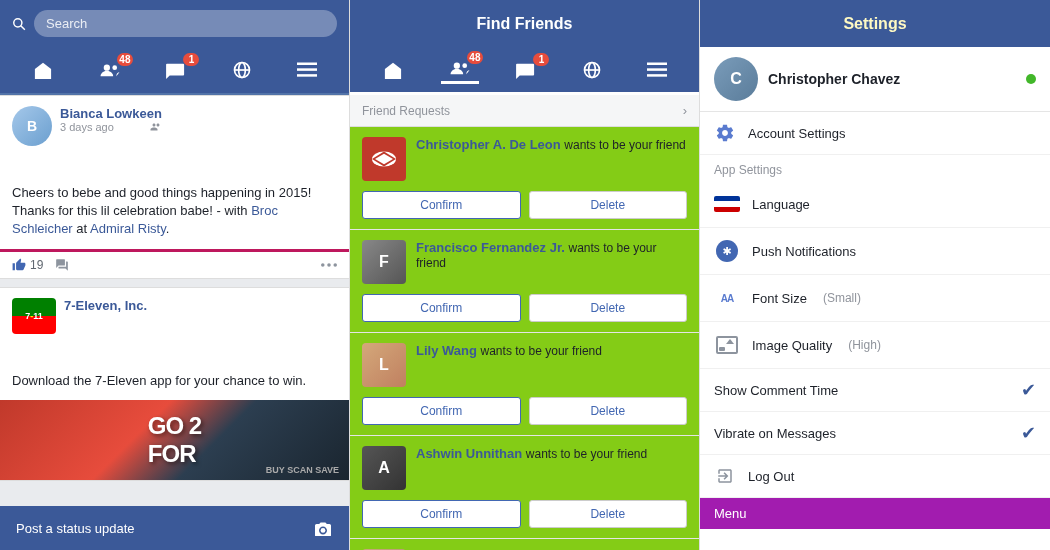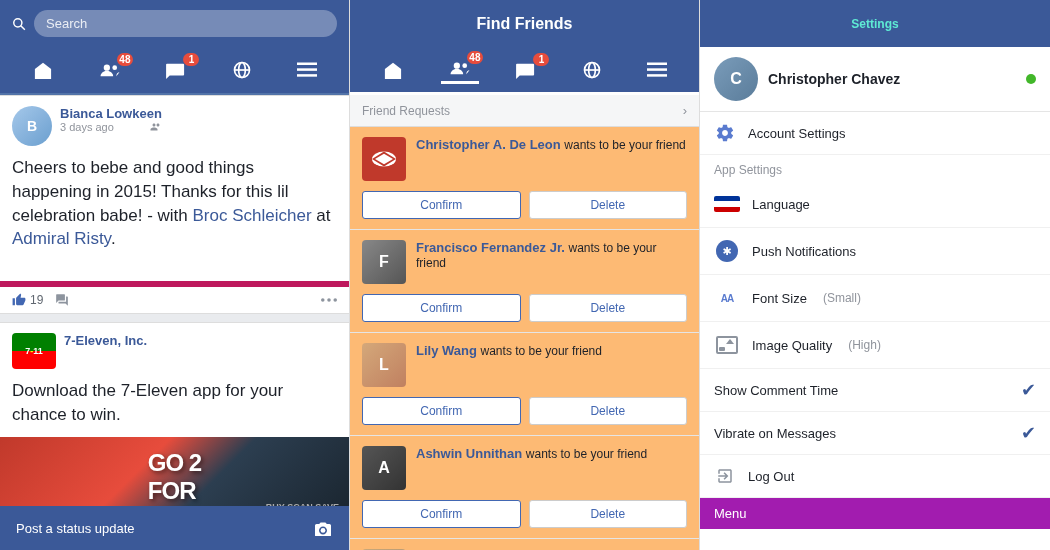--- a/index.html
+++ b/index.html
@@ -14,31 +14,31 @@
     .nav-bar { background: #3b5998; display: flex; align-items: center; justify-content: space-around; padding: 8px 10px; height: 48px; border-bottom: 2px solid #5273a8; }
     .nav-item { position: relative; display: flex; align-items: center; justify-content: center; color: #fff; cursor: pointer; padding: 4px 8px; }
     .nav-badge { background: #e74c3c; color: #fff; font-size: 10px; font-weight: bold; border-radius: 8px; padding: 1px 0; position: absolute; top: -4px; right: -4px; min-width: 16px; text-align: center; }
     .news-feed { flex: 1; overflow-y: auto; background: #e9ebee; }
     .post-card { background: #fff; margin-bottom: 8px; border-top: 1px solid #ddd; border-bottom: 1px solid #ddd; }
     .post-header { display: flex; align-items: flex-start; padding: 10px 12px 6px; gap: 8px; }
     .avatar-circle { width: 40px; height: 40px; border-radius: 50%; background: #bbb; flex-shrink: 0; overflow: hidden; }
     .post-meta { display: flex; flex-direction: column; }
     .post-author { font-weight: bold; color: #3b5998; font-size: 13px; }
     .post-time { color: #90949c; font-size: 11px; display: flex; align-items: center; gap: 4px; justify-content: space-between; }
-    .post-body { padding: 4px 12px 10px; color: #1d2129; font-size: 17px; line-height: 1.4; }
+    .post-body { padding: 4px 12px 10px; color: #1d2129; font-size: 13px; line-height: 1.4; margin-top: 28px; }
     .post-body a { color: #3b5998; text-decoration: none; }
-    .post-actions { display: flex; align-items: center; border-top: 6px solid #be185d; padding: 6px 12px; gap: 12px; margin-top: 20px; }
+    .post-actions { display: flex; align-items: center; border-top: 3px solid #be185d; padding: 6px 12px; gap: 12px; }
     .post-action-btn { display: flex; align-items: center; gap: 4px; color: #4267b2; font-size: 12px; cursor: pointer; }
     .post-action-btn span { color: #606770; }
     .post-image { width: 100%; height: 80px; background: linear-gradient(135deg, #c0392b, #e74c3c); display: flex; align-items: center; justify-content: center; color: #fff; font-size: 28px; font-weight: bold; overflow: hidden; position: relative; }
     .status-bar { background: #3b5998; padding: 10px 16px; display: flex; align-items: center; justify-content: space-between; color: #fff; font-size: 13px; height: 44px; }
     .seven-eleven-logo { width: 44px; height: 36px; background: linear-gradient(to bottom, #008000 50%, #f00 50%); border-radius: 4px; display: flex; align-items: center; justify-content: center; color: #ff0; font-weight: bold; font-size: 8px; flex-shrink: 0; }
 
     
-    .mid-panel { width: 350px; display: flex; flex-direction: column; background: #fdba74; border-right: 1px solid #ddd; }
+    .mid-panel { width: 350px; display: flex; flex-direction: column; background: #84cc16; border-right: 1px solid #ddd; }
     .mid-title-bar { background: #3b5998; height: 47px; display: flex; align-items: center; justify-content: center; }
     .mid-title { color: #fff; font-size: 16px; font-weight: bold; }
     .mid-nav { background: #3b5998; display: flex; align-items: center; justify-content: space-around; padding: 8px 10px; height: 48px; border-bottom: 3px solid #fff; }
     .mid-nav .nav-item.active { border-bottom: 3px solid #fff; }
     .friend-requests-header { display: flex; align-items: center; justify-content: space-between; padding: 8px 12px; background: #f5f6f7; border-bottom: 1px solid #ddd; }
     .friend-requests-title { color: #90949c; font-size: 12px; }
     .friend-requests-arrow { color: #90949c; }
     .friends-list { flex: 1; overflow-y: auto; }
     .friend-item { border-bottom: 1px solid #e5e5e5; }
     .friend-info { display: flex; align-items: flex-start; gap: 10px; padding: 10px 12px 6px; }
@@ -46,21 +46,21 @@
     .friend-name { color: #3b5998; font-weight: bold; }
     .friend-name-text { font-size: 13px; }
     .friend-sub { color: #1d2129; font-size: 12px; }
     .friend-actions { display: flex; gap: 8px; padding: 4px 12px 10px; }
     .btn-confirm { flex: 1; background: #fff; border: 1px solid #4267b2; color: #4267b2; border-radius: 3px; padding: 6px; font-size: 12px; cursor: pointer; text-align: center; }
     .btn-delete { flex: 1; background: #fff; border: 1px solid #ccc; color: #4267b2; border-radius: 3px; padding: 6px; font-size: 12px; cursor: pointer; text-align: center; }
 
     
     .right-panel { width: 350px; display: flex; flex-direction: column; background: #fff; }
     .right-title-bar { background: #3b5998; height: 47px; display: flex; align-items: center; justify-content: center; }
-    .right-title { color: #5eead4; font-size: 12px; font-weight: bold; }
+    .right-title { color: #fef9c3; font-size: 16px; font-weight: bold; }
     .profile-row { display: flex; align-items: center; justify-content: space-between; padding: 10px 14px; border-bottom: 1px solid #e5e5e5; }
     .profile-info { display: flex; align-items: center; gap: 10px; }
     .profile-avatar { width: 44px; height: 44px; border-radius: 50%; background: #888; overflow: hidden; flex-shrink: 0; }
     .profile-name { font-weight: bold; color: #1d2129; font-size: 14px; }
     .online-dot { width: 10px; height: 10px; background: #42b72a; border-radius: 50%; }
     .section-label { padding: 8px 14px 4px; color: #90949c; font-size: 12px; font-weight: normal; }
     .settings-item { display: flex; align-items: center; gap: 12px; padding: 10px 14px; border-bottom: 1px solid #f0f0f0; cursor: pointer; }
     .settings-item-icon { width: 26px; height: 26px; display: flex; align-items: center; justify-content: center; flex-shrink: 0; }
     .settings-item-label { font-size: 13px; color: #1d2129; }
     .settings-item-value { color: #90949c; font-size: 12px; margin-left: 4px; }

